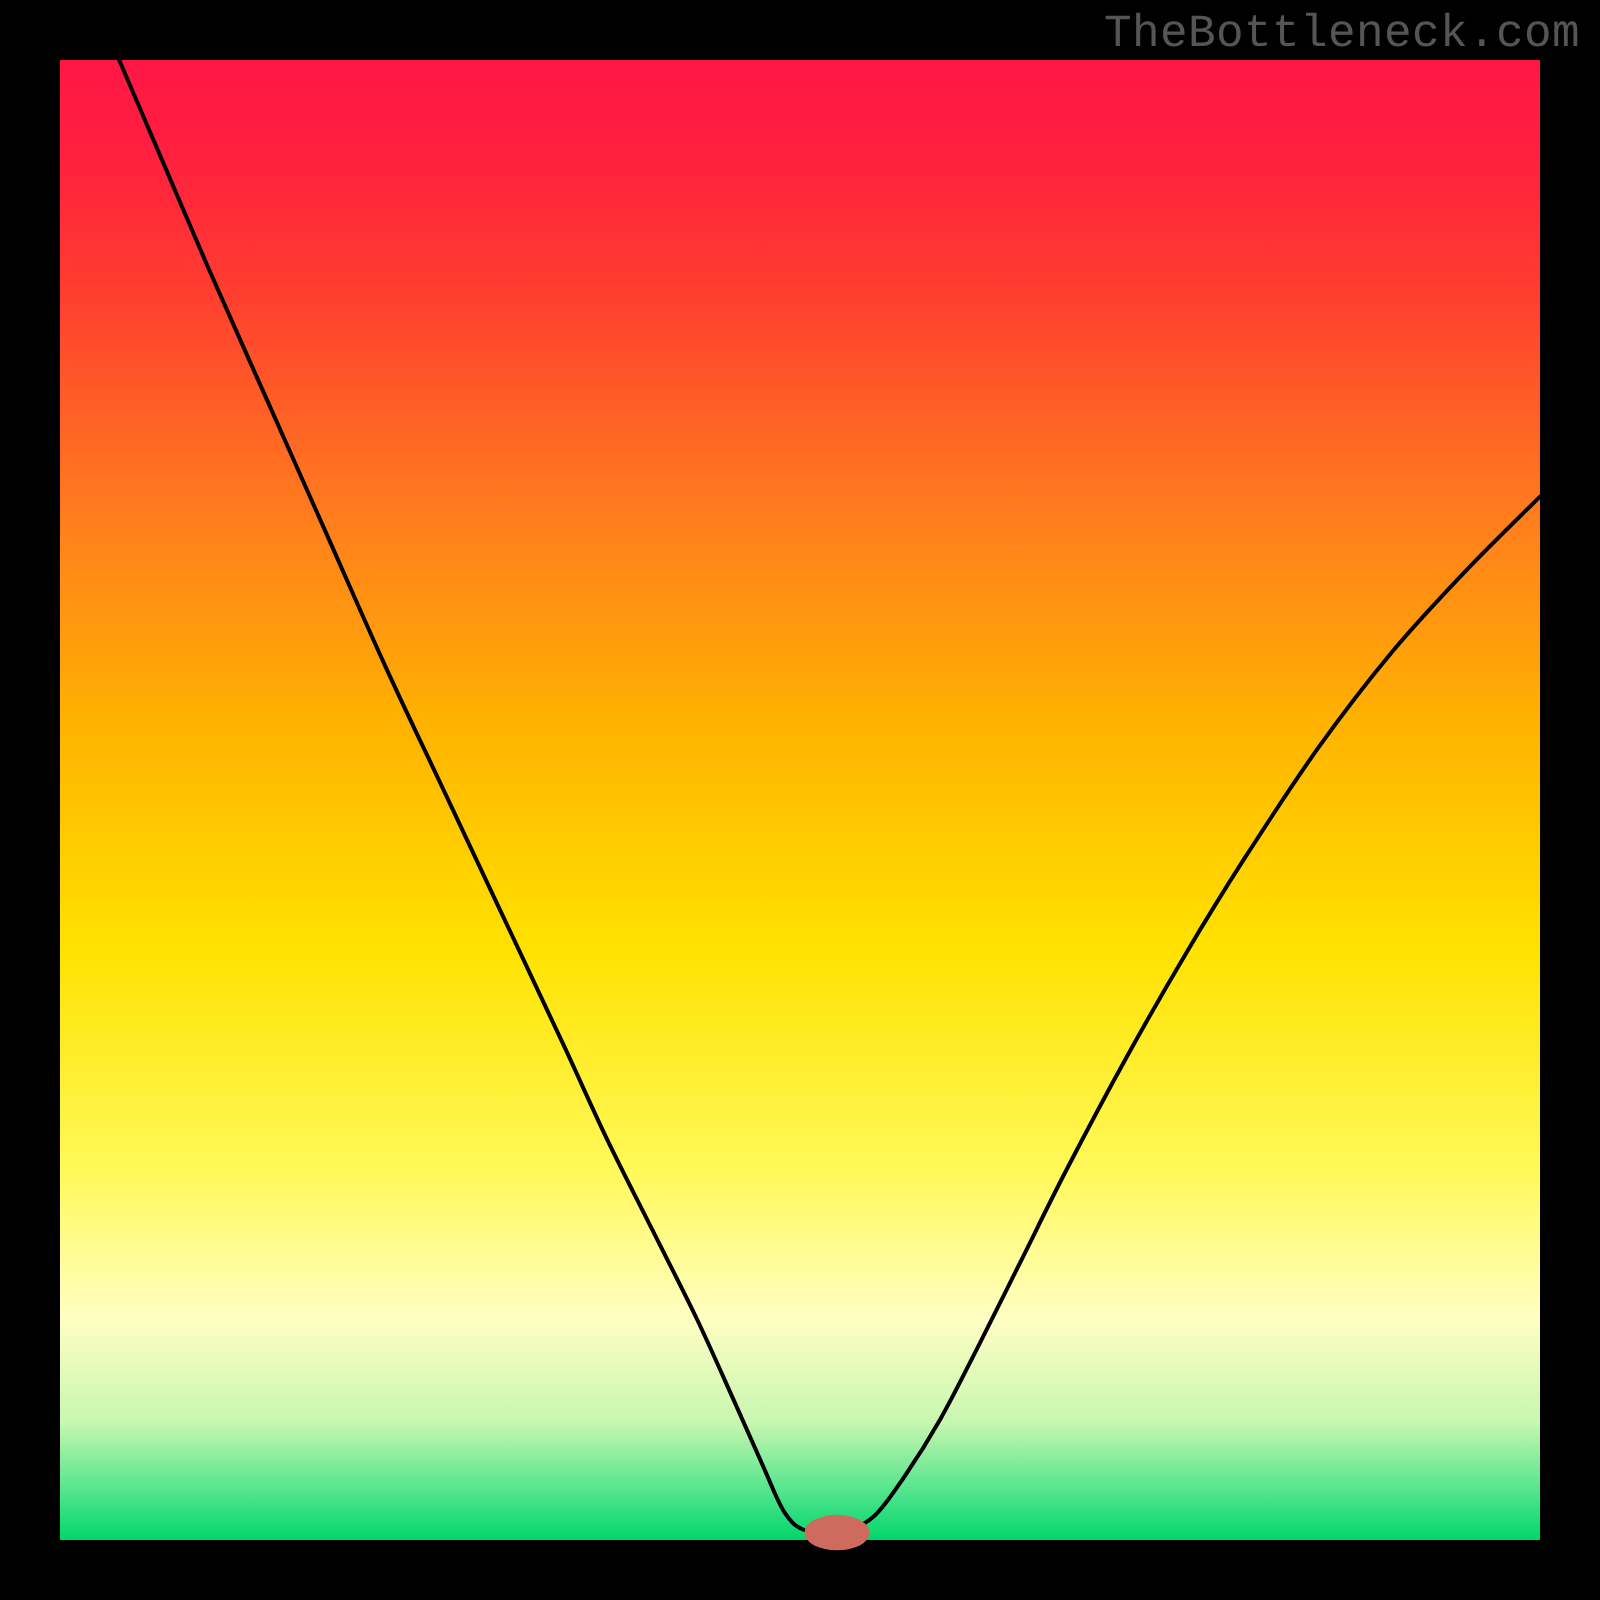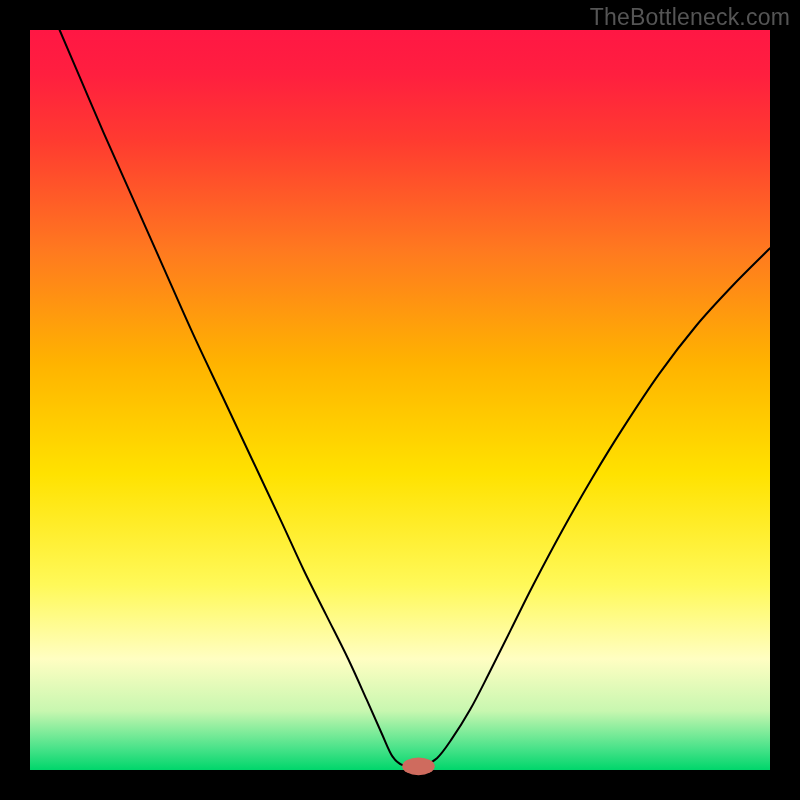--- a/index.html
+++ b/index.html
@@ -8,20 +8,21 @@
     width: 800px;
     height: 800px;
     background: #000;
     overflow: hidden;
     font-family: Arial, Helvetica, sans-serif;
   }
   .chart-container {
     position: relative;
     width: 800px;
     height: 732px;
+    font-family: Liberation Mono, monospace;
   }
   .watermark {
     position: absolute;
     top: 4px;
     right: 10px;
     color: #555;
     font-size: 23px;
     font-weight: 500;
     z-index: 5;
     letter-spacing: 0.2px;

